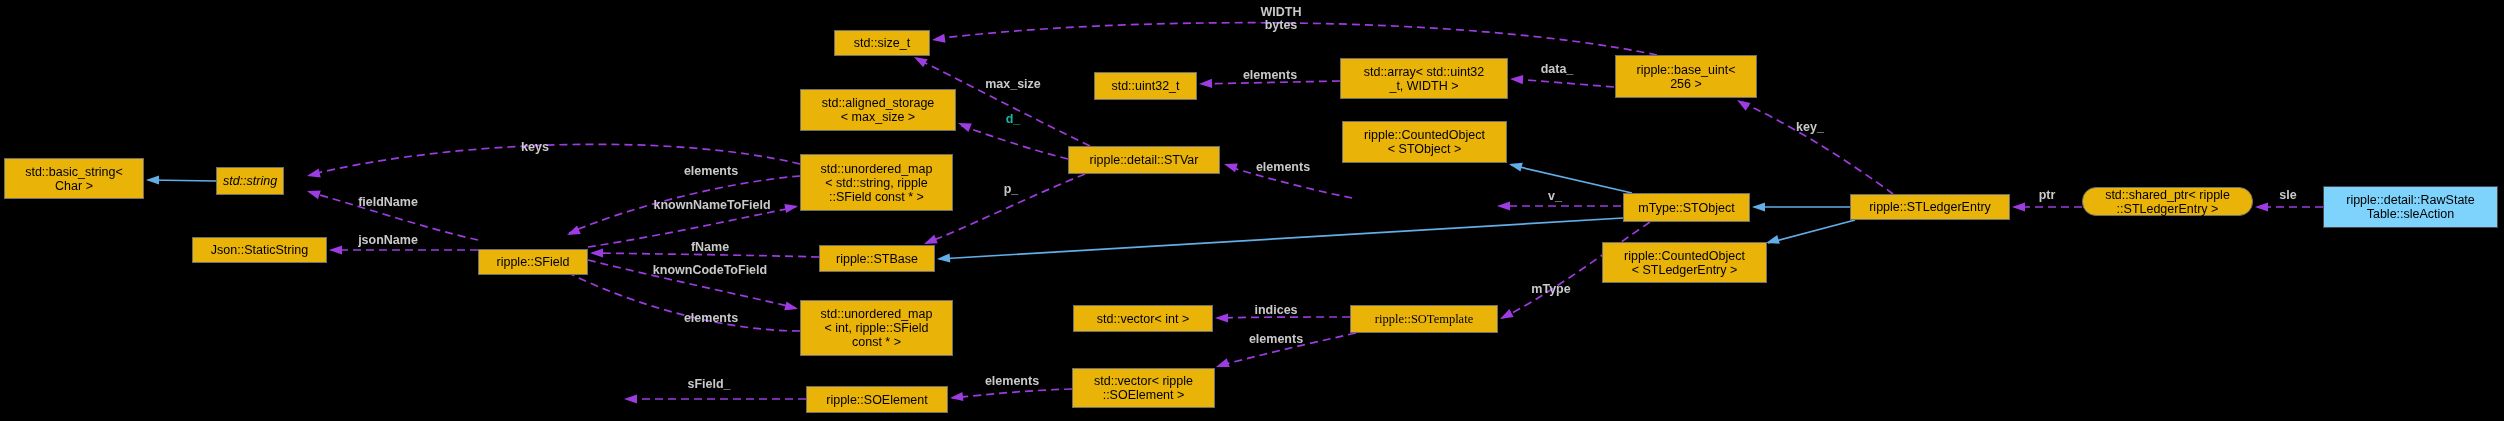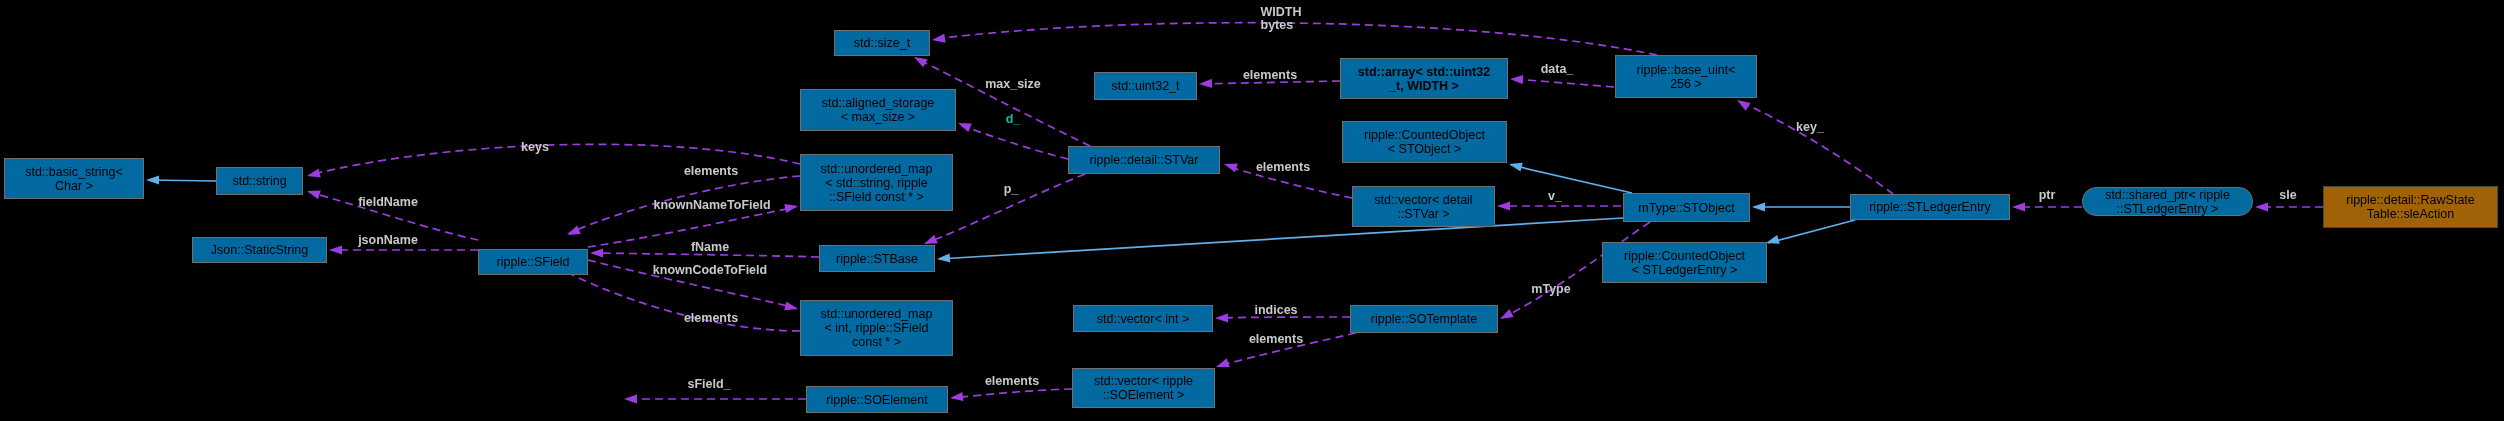--- a/index.html
+++ b/index.html
@@ -3,30 +3,30 @@
 <meta charset="utf-8">
 <style>
   html,body{margin:0;padding:0;background:#000;}
   #canvas{
     position:relative;width:2504px;height:421px;background:#000000;
     font-family:"Liberation Sans",sans-serif;overflow:hidden;
   }
   #edge-layer{position:absolute;left:0;top:0;}
   .node{
     position:absolute;box-sizing:border-box;
-    background:#0369a1;border:1px solid #6f6f6f;color:#000;
+    background:#eab308;border:1px solid #6f6f6f;color:#000;
     display:flex;align-items:center;justify-content:center;
     text-align:center;font-size:12.5px;line-height:1.12;white-space:pre-line;
     cursor:pointer;
   }
-  .node.highlighted{background:#a16207;border-color:#484848;}
+  .node.highlighted{background:#7dd3fc;border-color:#484848;}
   .edge-label{
     position:absolute;transform:translate(-50%,-50%);
     color:#c9c9c9;font-size:12.5px;font-weight:bold;
-    white-space:pre-line;text-align:left;line-height:1.05;pointer-events:none;
+    white-space:pre-line;text-align:center;line-height:1.05;pointer-events:none;
   }
   path.usage{stroke:#9d3ce0;stroke-width:1.7;fill:none;stroke-dasharray:8 5;}
   path.inheritance{stroke:#62aee8;stroke-width:1.7;fill:none;}
   polygon.usage{fill:#9d3ce0;stroke:none;}
   polygon.inheritance{fill:#62aee8;stroke:none;}
 </style>
 </head>
 <body>
 
 <div id="canvas" style="width: 2504px; height: 421px; background: rgb(0, 0, 0);">
@@ -110,49 +110,47 @@
     <div class="edge-label" style="left: 388px; top: 241px; color: rgb(201, 201, 201);">jsonName</div>
     <div class="edge-label" style="left: 710px; top: 248px; color: rgb(201, 201, 201);">fName</div>
     <div class="edge-label" style="left: 710px; top: 271px; color: rgb(201, 201, 201);">knownCodeToField</div>
     <div class="edge-label" style="left: 711px; top: 319px; color: rgb(201, 201, 201);">elements</div>
     <div class="edge-label" style="left: 1276px; top: 311px; color: rgb(201, 201, 201);">indices</div>
     <div class="edge-label" style="left: 1276px; top: 340px; color: rgb(201, 201, 201);">elements</div>
     <div class="edge-label" style="left: 1012px; top: 382px; color: rgb(201, 201, 201);">elements</div>
     <div class="edge-label" style="left: 709px; top: 385px; color: rgb(201, 201, 201);">sField_</div>
     <div class="node" style="left: 834px; top: 30px; width: 96px; height: 26px;">std::size_t</div>
     <div class="node" style="left: 1094px; top: 72px; width: 103px; height: 28px;">std::uint32_t</div>
-    <div class="node" style="left: 1340px; top: 58px; width: 168px; height: 41px; font-weight: bold;">std::array&lt; std::uint32
+    <div class="node" style="left: 1340px; top: 58px; width: 168px; height: 41px;">std::array&lt; std::uint32
 _t, WIDTH &gt;</div>
     <div class="node" style="left: 1615px; top: 55px; width: 142px; height: 43px;">ripple::base_uint&lt;
 256 &gt;</div>
     <div class="node" style="left: 800px; top: 89px; width: 156px; height: 42px;">std::aligned_storage
 &lt; max_size &gt;</div>
     <div class="node" style="left: 1068px; top: 146px; width: 152px; height: 28px;">ripple::detail::STVar</div>
     <div class="node" style="left: 1342px; top: 121px; width: 165px; height: 42px;">ripple::CountedObject
 &lt; STObject &gt;</div>
     <div class="node" style="left: 4px; top: 158px; width: 140px; height: 41px;">std::basic_string&lt;
 Char &gt;</div>
-    <div class="node" style="left: 216px; top: 167px; width: 87px; height: 28px;">std::string</div>
+    <div class="node" style="left: 216px; top: 167px; width: 68px; height: 28px; font-style: italic;">std::string</div>
     <div class="node" style="left: 800px; top: 154px; width: 153px; height: 57px;">std::unordered_map
 &lt; std::string, ripple
 ::SField const * &gt;</div>
-    <div class="node" style="left: 1352px; top: 186px; width: 143px; height: 41px;">std::vector&lt; detail
-::STVar &gt;</div>
     <div class="node" style="left: 1623px; top: 193px; width: 127px; height: 29px;">mType::STObject</div>
     <div class="node" style="left: 1850px; top: 194px; width: 160px; height: 26px;">ripple::STLedgerEntry</div>
     <div class="node" style="left: 2082px; top: 187px; width: 171px; height: 29px; border-radius: 14px;">std::shared_ptr&lt; ripple
 ::STLedgerEntry &gt;</div>
     <div class="node highlighted" style="left: 2323px; top: 186px; width: 175px; height: 42px;">ripple::detail::RawState
 Table::sleAction</div>
     <div class="node" style="left: 192px; top: 237px; width: 135px; height: 26px;">Json::StaticString</div>
     <div class="node" style="left: 478px; top: 237px; width: 110px; height: 26px; margin-top: 12px;">ripple::SField</div>
     <div class="node" style="left: 819px; top: 245px; width: 116px; height: 27px;">ripple::STBase</div>
     <div class="node" style="left: 1602px; top: 242px; width: 165px; height: 41px;">ripple::CountedObject
 &lt; STLedgerEntry &gt;</div>
     <div class="node" style="left: 1073px; top: 305px; width: 140px; height: 27px;">std::vector&lt; int &gt;</div>
-    <div class="node" style="left: 1350px; top: 305px; width: 148px; height: 28px;">ripple::SOTemplate</div>
+    <div class="node" style="left: 1350px; top: 305px; width: 148px; height: 28px; font-family: Liberation Serif, serif;">ripple::SOTemplate</div>
     <div class="node" style="left: 800px; top: 300px; width: 153px; height: 56px;">std::unordered_map
 &lt; int, ripple::SField
 const * &gt;</div>
     <div class="node" style="left: 806px; top: 386px; width: 142px; height: 27px;">ripple::SOElement</div>
     <div class="node" style="left: 1072px; top: 368px; width: 143px; height: 40px;">std::vector&lt; ripple
 ::SOElement &gt;</div>
   </div>
 
 </body></html>

